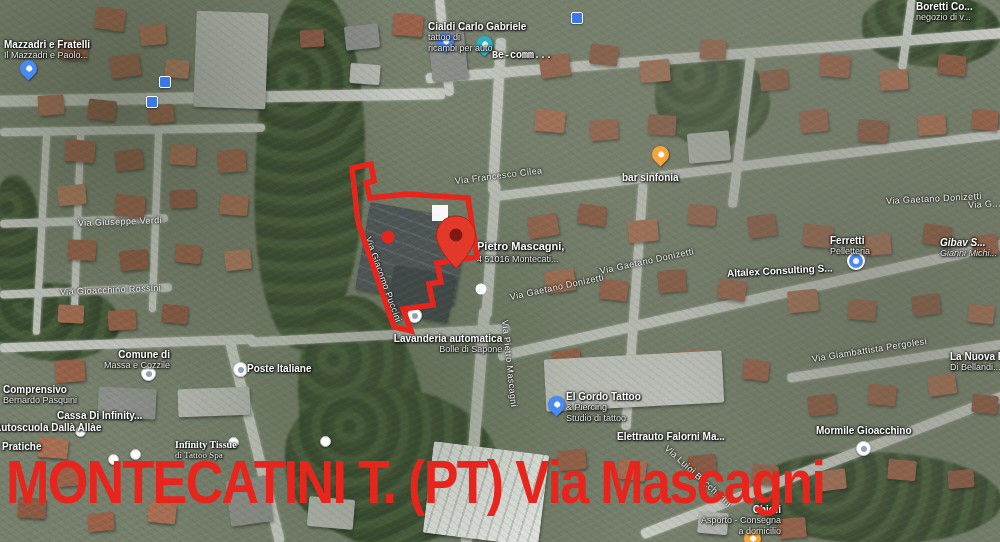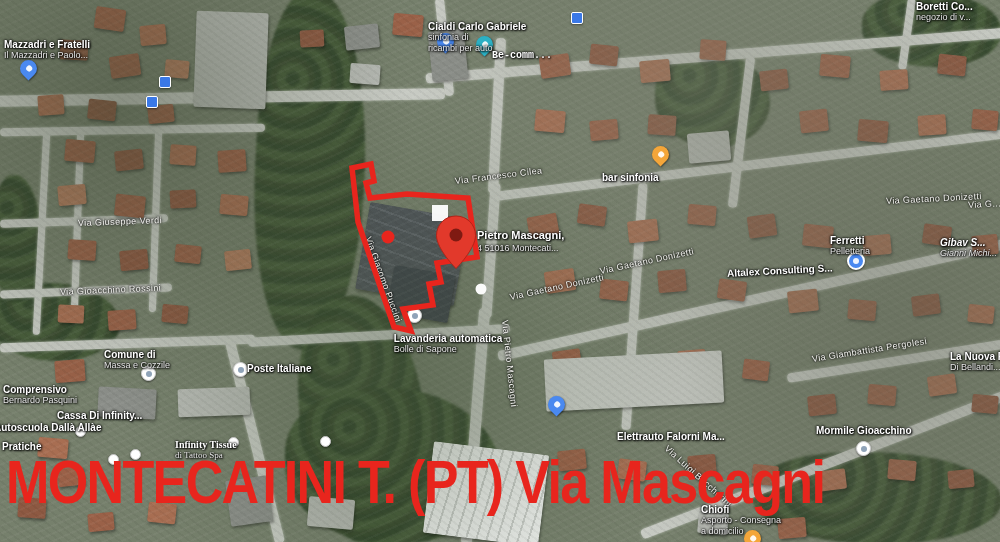--- a/index.html
+++ b/index.html
@@ -22,22 +22,22 @@
   .road{position:absolute;background:#c8cbc4;border-radius:4px;
     box-shadow:0 0 3px rgba(205,208,200,.85);z-index:2;}
   .bld{position:absolute;border-radius:2px;box-shadow:1px 2px 3px rgba(0,0,0,.38);z-index:3;}
   svg.overlay{position:absolute;left:0;top:0;z-index:12;pointer-events:none;}
   .street{position:absolute;color:#f4f4f0;font-size:9px;letter-spacing:.4px;white-space:nowrap;
     text-shadow:0 0 2px #000,0 0 3px #000;transform-origin:left center;z-index:10;}
   .poi{position:absolute;color:#fff;font-size:10px;font-weight:bold;white-space:nowrap;
     line-height:11px;text-shadow:0 0 2px #000,0 0 3px #000,1px 1px 2px rgba(0,0,0,.9);z-index:11;}
   .poi .main{display:block;}
   .poi .sub{display:block;font-weight:normal;font-size:9px;color:#e8e8e8;}
-  .poi.center{transform:translateX(-50%);text-align:left;}
-  .poi.addr{font-size:11px;line-height:12.5px;}
+  .poi.center{transform:translateX(-50%);text-align:right;}
+  .poi.addr{font-size:11px;line-height:12.5px;margin-top:11px;}
   .pin{position:absolute;z-index:9;}
   .pin-tear{width:17px;height:17px;border-radius:50% 50% 50% 0;transform:rotate(-45deg);
     box-shadow:0 1px 2px rgba(0,0,0,.55);}
   .pin-tear::after{content:"";position:absolute;left:5.5px;top:5.5px;width:6px;height:6px;
     border-radius:50%;background:rgba(255,255,255,.93);}
   .pin-circ{width:14px;height:14px;border-radius:50%;border:2px solid #fff;
     box-shadow:0 1px 2px rgba(0,0,0,.5);}
   .pin-circ::after{content:"";position:absolute;left:4px;top:4px;width:6px;height:6px;
     border-radius:50%;background:rgba(255,255,255,.9);}
   .pin-circw{width:13px;height:13px;border-radius:50%;background:#fff;border:1px solid #cfcfcf;
@@ -186,50 +186,55 @@
     <div class="street" style="left: 510px; top: 292px; transform: rotate(-12deg);">Via Gaetano Donizetti</div>
     <div class="street" style="left: 600px; top: 266px; transform: rotate(-12deg);">Via Gaetano Donizetti</div>
     <div class="street" style="left: 886px; top: 196px; transform: rotate(-3deg);">Via Gaetano Donizetti</div>
     <div class="street" style="left: 968px; top: 200px; transform: rotate(-3deg);">Via G...</div>
     <div class="street" style="left: 505px; top: 315px; transform: rotate(84deg);">Via Pietro Mascagni</div>
     <div class="street" style="left: 368px; top: 232px; transform: rotate(70deg);">Via Giacomo Puccini</div>
     <div class="street" style="left: 812px; top: 354px; transform: rotate(-9deg);">Via Giambattista Pergolesi</div>
     <div class="street" style="left: 666px; top: 442px; transform: rotate(42deg);">Via Luigi Boccherini</div>
     <div class="poi" style="left: 428px; top: 3px; margin-top: 18px;">
       <span class="main">Cialdi Carlo Gabriele</span>
-      <span class="sub">sinfonia di</span>
+      <span class="sub">tattoo di</span>
       <span class="sub">ricambi per auto</span>
     </div>
     <div class="pin pin-tear" style="left: 437px; top: 33px; background: rgb(74, 137, 240);"></div>
     <div class="poi" style="left: 492px; top: 50px; font-family: Liberation Mono, monospace;">
       <span class="main">Be-comm...</span>
     </div>
     <div class="pin pin-tear" style="left: 476px; top: 36px; background: rgb(43, 176, 196);"></div>
     <div class="poi" style="left: 916px; top: 1px;">
       <span class="main">Boretti Co...</span>
       <span class="sub">negozio di v...</span>
     </div>
     <div class="poi" style="left: 4px; top: 39px;">
       <span class="main">Mazzadri e Fratelli</span>
       <span class="sub">Il Mazzadri e Paolo...</span>
     </div>
     <div class="pin pin-tear" style="left: 20px; top: 60px; background: rgb(74, 137, 240);"></div>
-    <div class="poi" style="left: 602px; top: 172px; text-align: center;">
+    <div class="poi" style="left: 622px; top: 172px; text-align: center;">
       <span class="main">bar sinfonia</span>
     </div>
     <div class="pin pin-tear" style="left: 652px; top: 146px; background: rgb(244, 166, 58);"></div>
     <div class="poi addr" style="left: 477px; top: 229px;">
       <span class="main">Pietro Mascagni,</span>
       <span class="sub">4 51016 Montecati...</span>
     </div>
     <div class="poi center" style="left: 448px; top: 333px;">
       <span class="main">Lavanderia automatica</span>
       <span class="sub">Bolle di Sapone</span>
     </div>
     <div class="pin pin-circw" style="left: 407px; top: 308px;"></div>
+    <div class="poi" style="left: 566px; top: 391px;">
+      <span class="main">El Gordo Tattoo</span>
+      <span class="sub">&amp; Piercing</span>
+      <span class="sub">Studio di tattoo</span>
+    </div>
     <div class="pin pin-tear" style="left: 548px; top: 396px; background: rgb(74, 137, 240);"></div>
     <div class="poi" style="left: 617px; top: 431px;">
       <span class="main">Elettrauto Falorni Ma...</span>
     </div>
     <div class="poi" style="left: 830px; top: 235px;">
       <span class="main">Ferretti</span>
       <span class="sub">Pelletteria</span>
     </div>
     <div class="pin pin-circ" style="left: 847px; top: 252px; background: rgb(74, 137, 240);"></div>
     <div class="poi" style="left: 940px; top: 237px; font-style: italic;">

